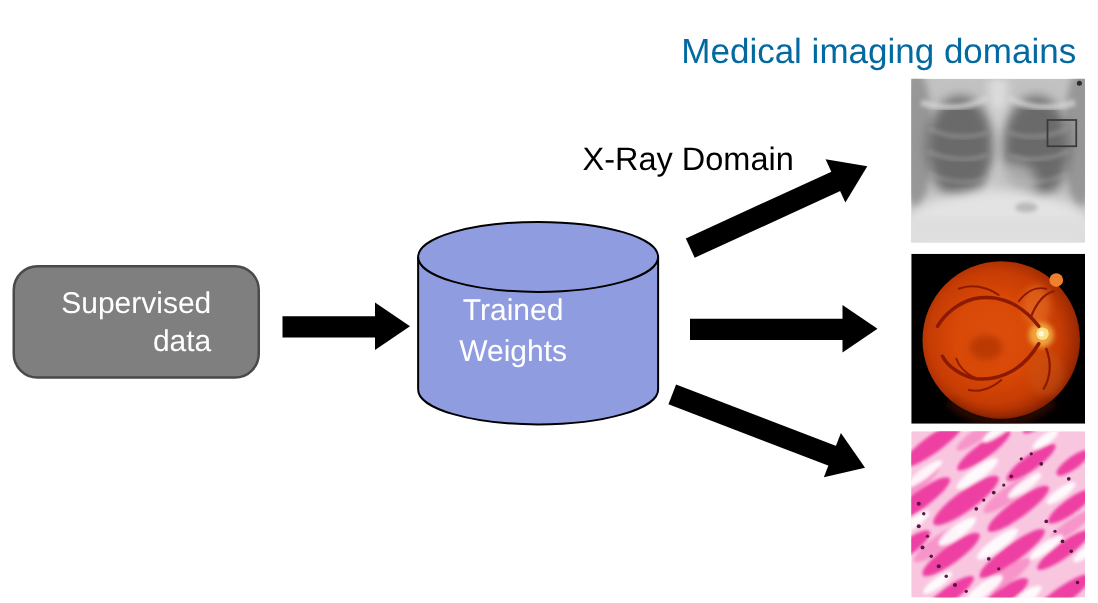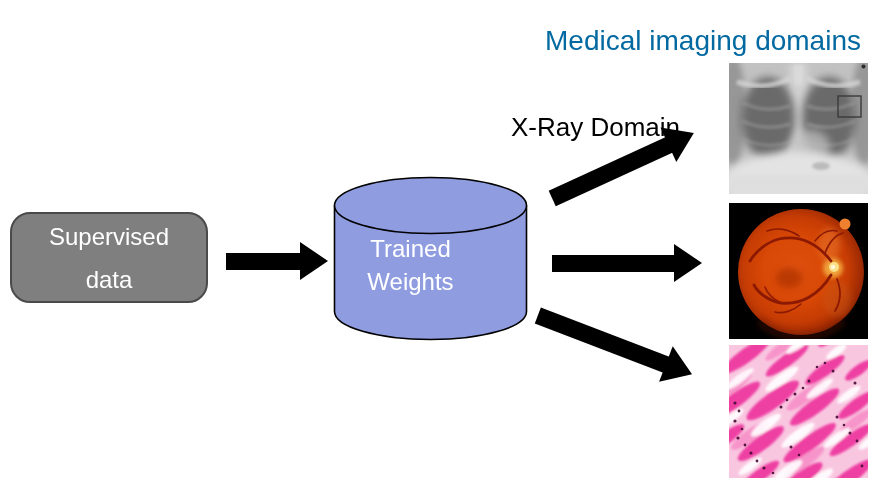--- a/index.html
+++ b/index.html
@@ -11,41 +11,41 @@
     position:absolute;left:503px;top:11px;width:372px;margin:14px;
     font-size:28px;font-weight:400;color:#0369a1;text-align:center;white-space:nowrap;
   }
   
   .sup-box{
     position:absolute;left:10px;top:212px;width:198px;height:91px;box-sizing:border-box;
     background:#7f7f7f;border:2px solid #4a4a4a;border-radius:20px;
     display:flex;align-items:center;justify-content:center;
   }
   .sup-box .lbl{
-    color:#ffffff;font-size:24px;line-height:43px;text-align:center;white-space:pre-line;
+    color:#ffffff;font-size:24px;line-height:31px;text-align:right;white-space:pre-line;
   }
   
   .arrow{position:absolute;height:40px;transform-origin:0 50%;}
   .arrow .arrow-shaft{
     position:absolute;left:0;right:26px;top:50%;height:17px;margin-top:-8.5px;background:#000;
   }
   .arrow .arrow-head{
     position:absolute;right:0;top:50%;margin-top:-19px;width:0;height:0;
     border-top:19px solid transparent;border-bottom:19px solid transparent;border-left:28px solid #000;
   }
   
   .cylinder{position:absolute;left:333px;top:176px;width:155px;height:165px;text-decoration:underline;}
   .cylinder svg{position:absolute;left:0;top:0;}
   .cylinder .lbl{
     position:absolute;left:0;top:56px;width:100%;text-align:center;
     color:#ffffff;font-size:24px;line-height:33px;white-space:pre-line;
   }
   
   .domain-label{position:absolute;font-size:26px;color:#000;white-space:nowrap;}
-  .lbl-xray{left:466px;top:112px;margin-left:45px;}
+  .lbl-xray{left:466px;top:112px;}
   .lbl-retina{left:536px;top:218px;}
   .lbl-micro{left:462px;top:368px;width:216px;text-align:center;line-height:35px;white-space:pre-line;}
   
   .med-img{position:absolute;}
   .img-xray{left:729px;top:63px;width:139px;height:131px;}
   .img-retina{left:729px;top:203px;width:139px;height:136px;}
   .img-micro{left:729px;top:345px;width:139px;height:133px;}
 </style>
 </head>
 <body>

